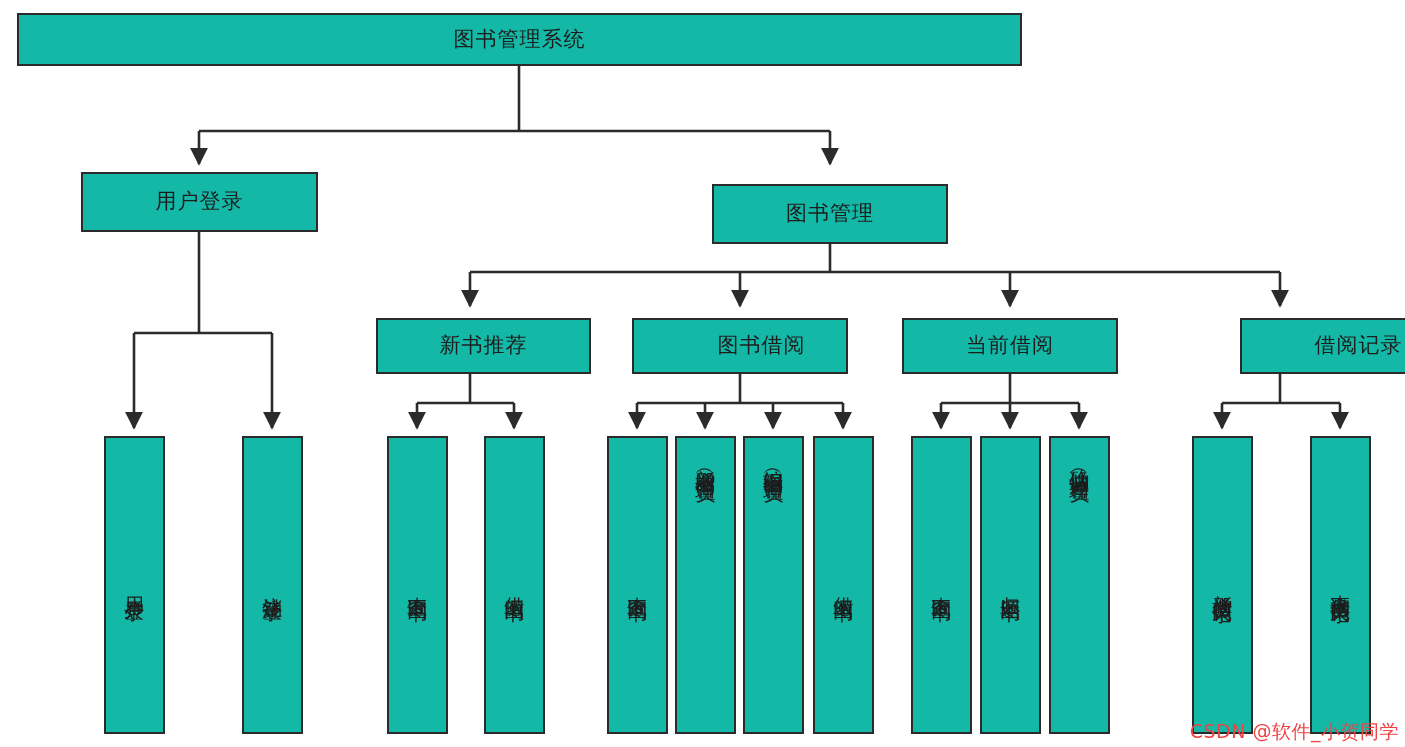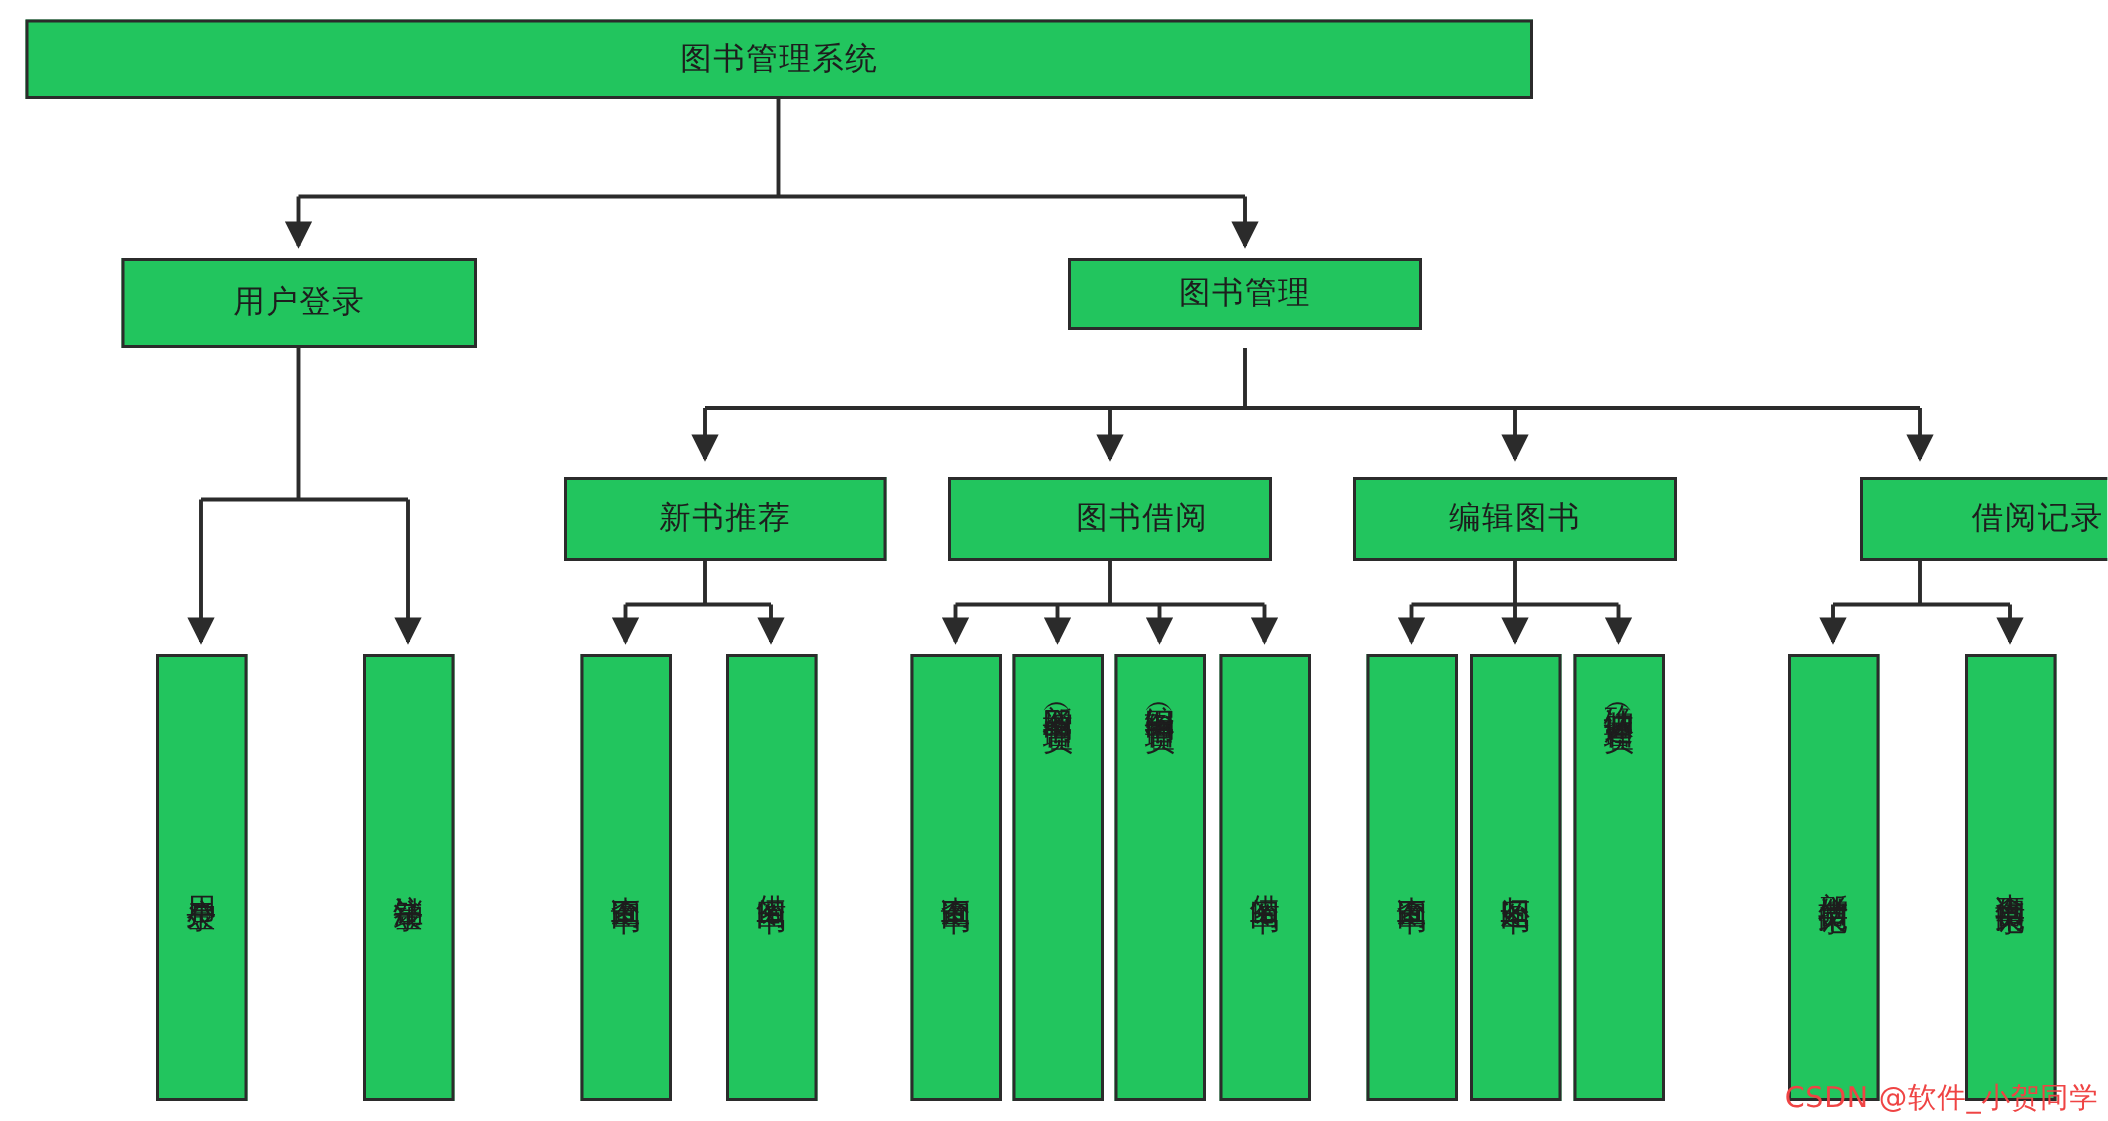--- a/index.html
+++ b/index.html
@@ -22,21 +22,21 @@
     position: absolute;
     left: 0;
     top: 0;
     width: 1405px;
     height: 747px;
     pointer-events: none;
   }
   .node {
     position: absolute;
     box-sizing: border-box;
-    background: #22c55e;
+    background: #14b8a6;
     border: 2px solid #2b2b2b;
     display: flex;
     align-items: center;
     justify-content: center;
     color: #1d1d1d;
   }
   .node-h .node-label {
     font-size: 21px;
     line-height: 1.1;
     letter-spacing: 1px;
@@ -125,32 +125,32 @@
     </g>
   </svg>
 
   <div class="node node-h" style="left:17px; top:13px; width:1005px; height:53px;">
     <span class="node-label">图书管理系统</span>
   </div>
 
   <div class="node node-h" style="left:81px; top:172px; width:237px; height:60px;">
     <span class="node-label">用户登录</span>
   </div>
-  <div class="node node-h" style="left:712px; top:172px; width:236px; height:48px;">
+  <div class="node node-h" style="left:712px; top:184px; width:236px; height:60px;">
     <span class="node-label">图书管理</span>
   </div>
 
   <div class="node node-h" style="left:376px; top:318px; width:215px; height:56px;text-align:center;">
     <span class="node-label">新书推荐</span>
   </div>
   <div class="node node-h" style="left:632px; top:318px; width:216px; height:56px;padding-left:43px;">
     <span class="node-label">图书借阅</span>
   </div>
   <div class="node node-h" style="left:902px; top:318px; width:216px; height:56px;">
-    <span class="node-label">编辑图书</span>
+    <span class="node-label">当前借阅</span>
   </div>
   <div class="node node-h" style="left:1240px; top:318px; width:216px; height:56px;padding-left:21px;">
     <span class="node-label">借阅记录</span>
   </div>
 
   <div class="node node-v v-center" style="left:104px; top:436px; width:61px; height:298px;">
     <span class="node-label">用户登录</span>
   </div>
   <div class="node node-v v-center" style="left:242px; top:436px; width:61px; height:298px;">
     <span class="node-label">注销登录</span>

